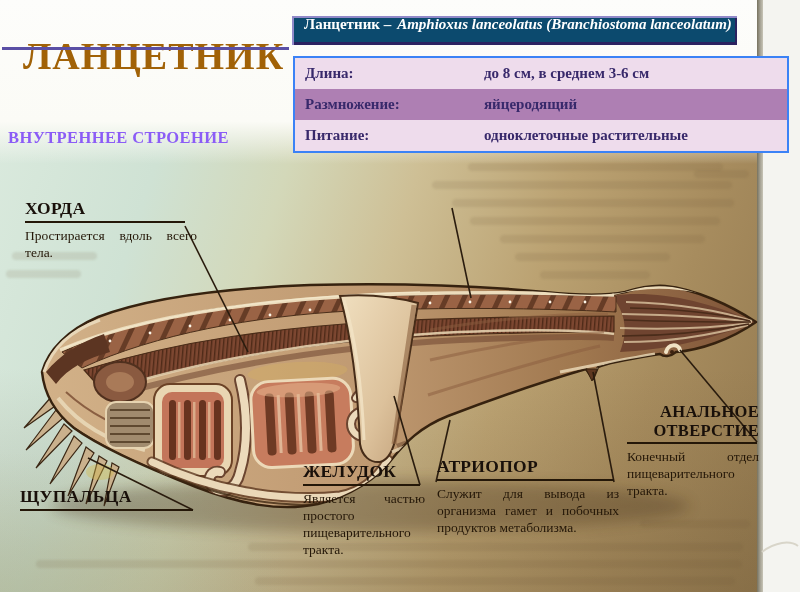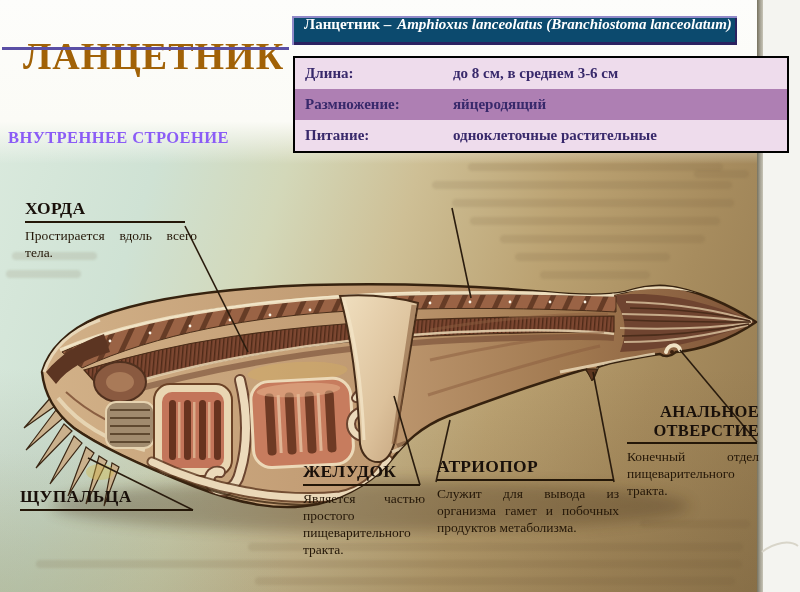--- a/index.html
+++ b/index.html
@@ -24,27 +24,27 @@
   .section-heading{position:absolute;left:8px;top:128px;z-index:6;margin:0;
     font:bold 16.5px "Liberation Serif",serif;letter-spacing:.4px;color:#8b5cf6;}
 
   .species-bar{position:absolute;left:292px;top:16px;width:445px;height:29px;z-index:6;
     background:#0c4a6e;box-shadow:inset 2px 2px 0 #9189c9, inset -2px -3px 0 #2b2260;
     display:flex;padding-left:12px;box-sizing:border-box;
     font:bold 15px "Liberation Serif",serif;color:#ffffff;white-space:nowrap;}
   .species-bar .latin{font-style:italic;margin-left:6px;}
 
   .info-table{position:absolute;left:293px;top:56px;width:496px;height:97px;z-index:6;
-    border:2px solid #000000;box-sizing:border-box;display:flex;flex-direction:column;}
+    border:2px solid #3b82f6;box-sizing:border-box;display:flex;flex-direction:column;}
   .info-row{display:flex;flex:1;align-items:center;
     font:bold 15px "Liberation Serif",serif;color:#38296b;}
   .info-row.light{background:#eedcec;}
   .info-row.dark{background:#ae7fb3;}
   .info-label{width:158px;padding-left:10px;box-sizing:border-box;}
-  .info-value{flex:1;}
+  .info-value{flex:1;margin-left:31px;}
 
   .illustration{position:absolute;left:0;top:0;z-index:3;}
 
   .callout{position:absolute;z-index:5;}
   .callout h3{margin:0;font:bold 17.5px/21px "Liberation Serif",serif;
     letter-spacing:.3px;color:#19100a;}
   .callout .rule{height:2px;background:#241708;margin:2px 0 4px;}
   .callout p{margin:0;font:13.5px/1.26 "Liberation Serif",serif;color:#241708;
     text-align:justify;hyphens:auto;}
   .callout.analnoe h3{font-size:16.5px;line-height:19px;text-align:right;}

